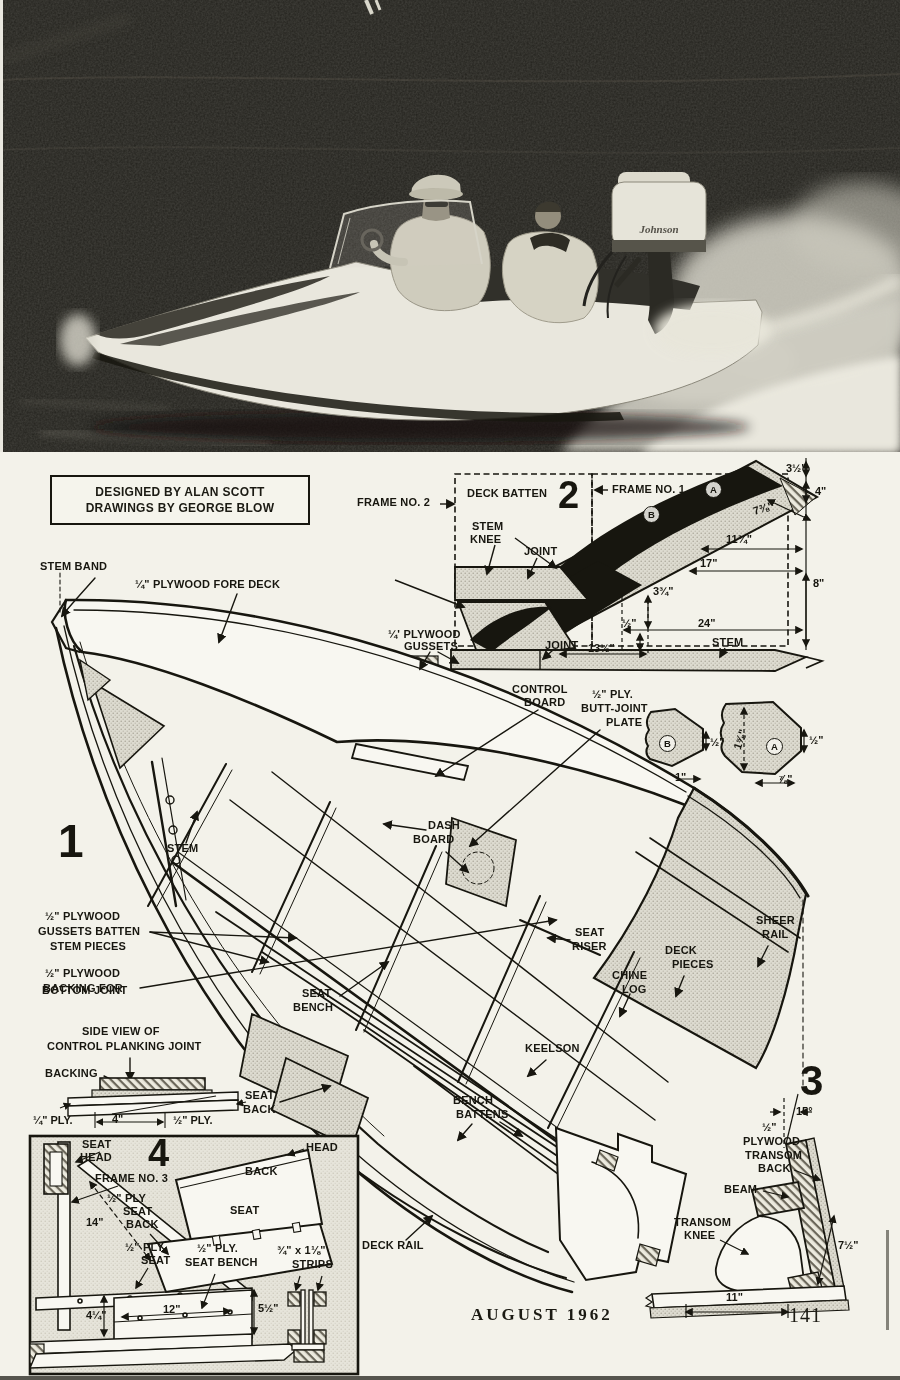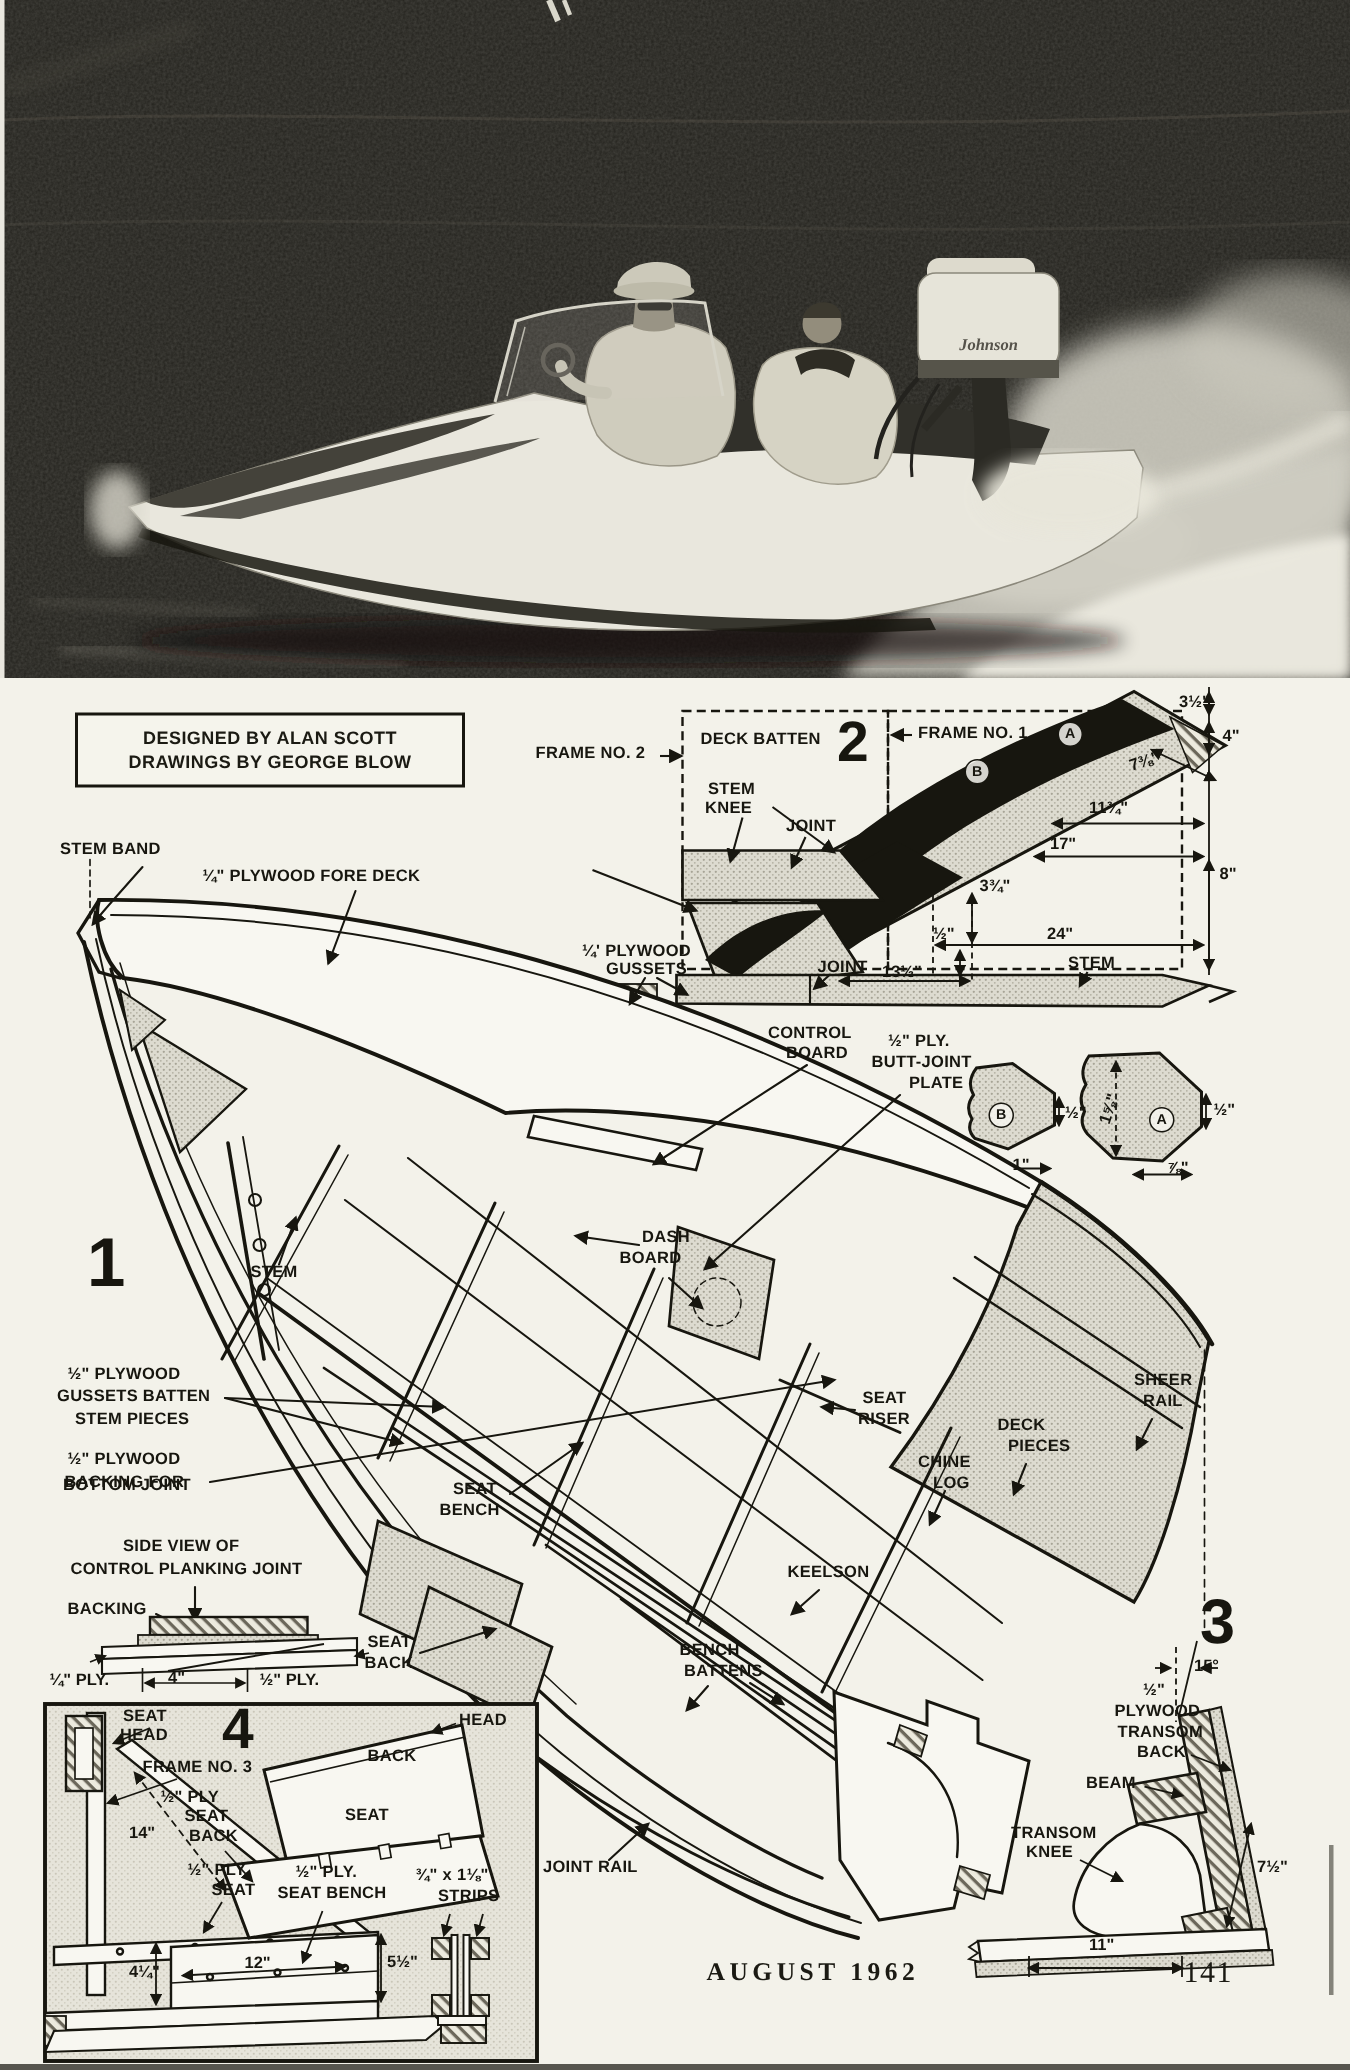--- a/index.html
+++ b/index.html
@@ -416,21 +416,21 @@
   <div class="lbl" style="left:572px;top:941px">RISER</div>
   <div class="lbl" style="left:612px;top:970px">CHINE</div>
   <div class="lbl" style="left:622px;top:984px">LOG</div>
   <div class="lbl" style="left:665px;top:945px">DECK</div>
   <div class="lbl" style="left:672px;top:959px">PIECES</div>
   <div class="lbl" style="left:756px;top:915px">SHEER</div>
   <div class="lbl" style="left:762px;top:929px">RAIL</div>
   <div class="lbl" style="left:525px;top:1043px">KEELSON</div>
   <div class="lbl" style="left:453px;top:1095px">BENCH</div>
   <div class="lbl" style="left:456px;top:1109px">BATTENS</div>
-  <div class="lbl" style="left:362px;top:1240px">JOINT RAIL</div>
+  <div class="lbl" style="left:362px;top:1240px">DECK RAIL</div>
 
   <div class="circ" style="left:659px;top:735px">B</div>
   <div class="circ" style="left:766px;top:738px">A</div>
   <div class="dim" style="left:710px;top:737px">½"</div>
   <div class="dim" style="left:675px;top:772px">1"</div>
   <div class="dim" style="left:730px;top:734px;transform:rotate(-72deg)">1⅝"</div>
   <div class="dim" style="left:809px;top:735px">½"</div>
   <div class="dim" style="left:778px;top:774px">⅞"</div>
 
   <div class="num" style="left:800px;top:1060px;font-size:42px">3</div>

